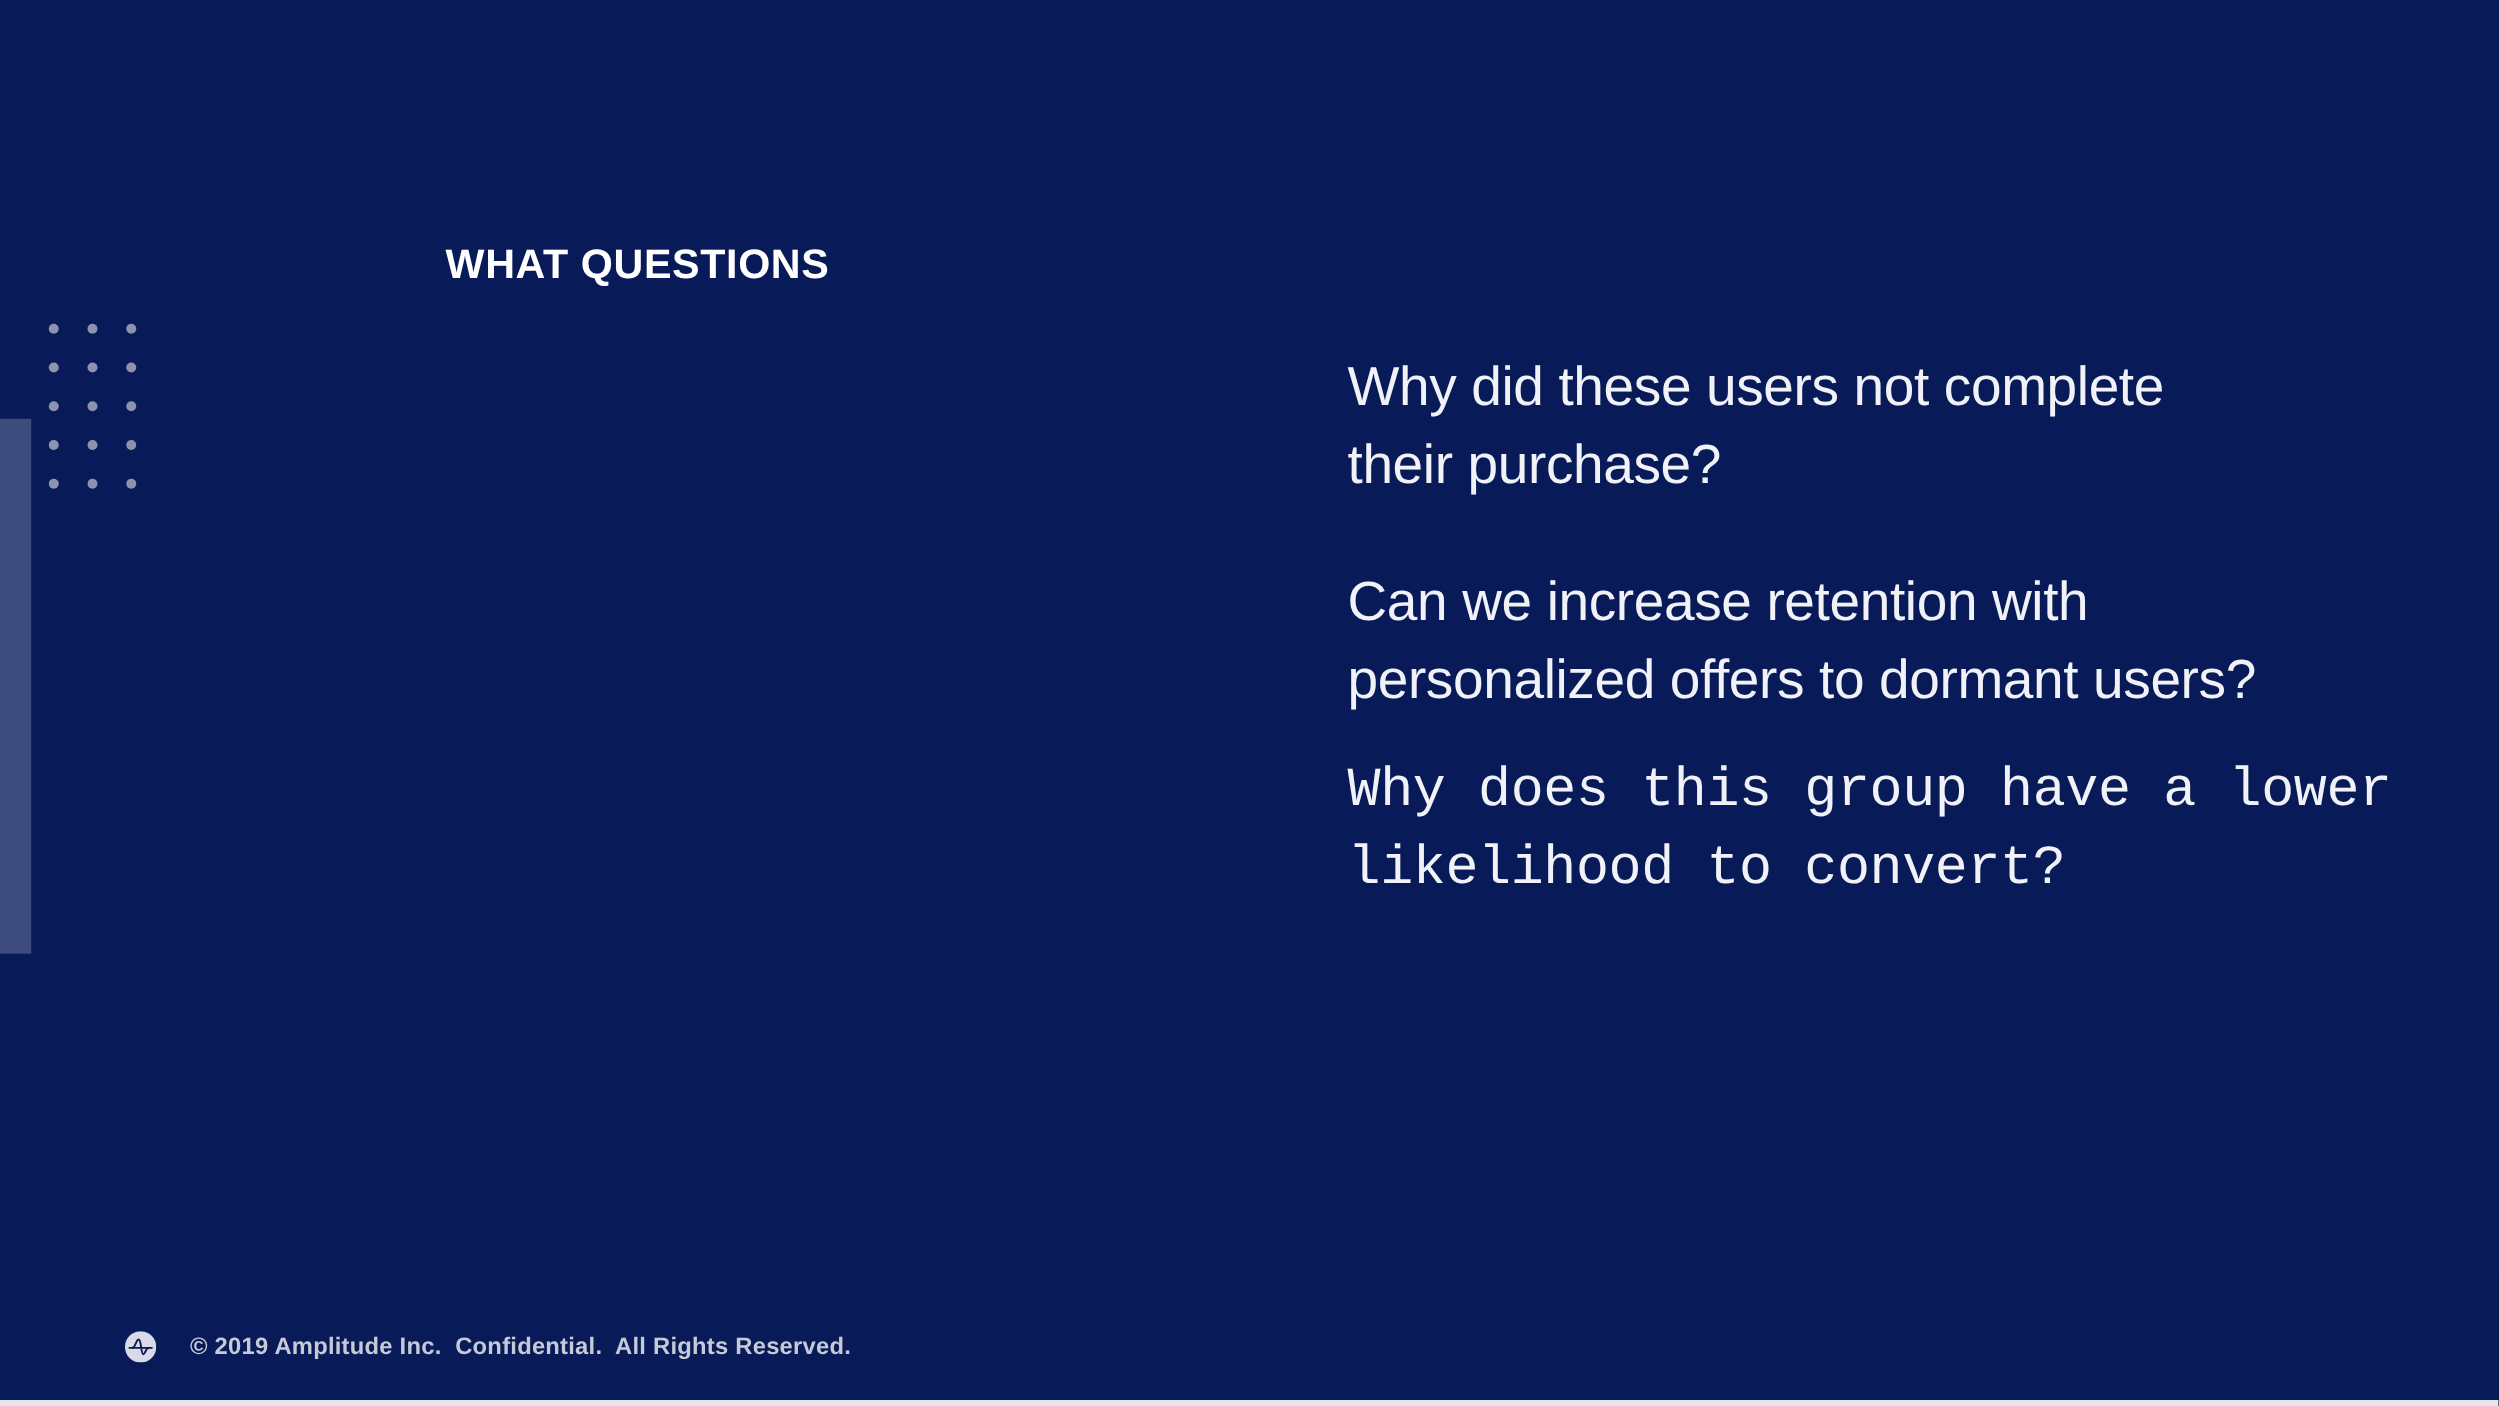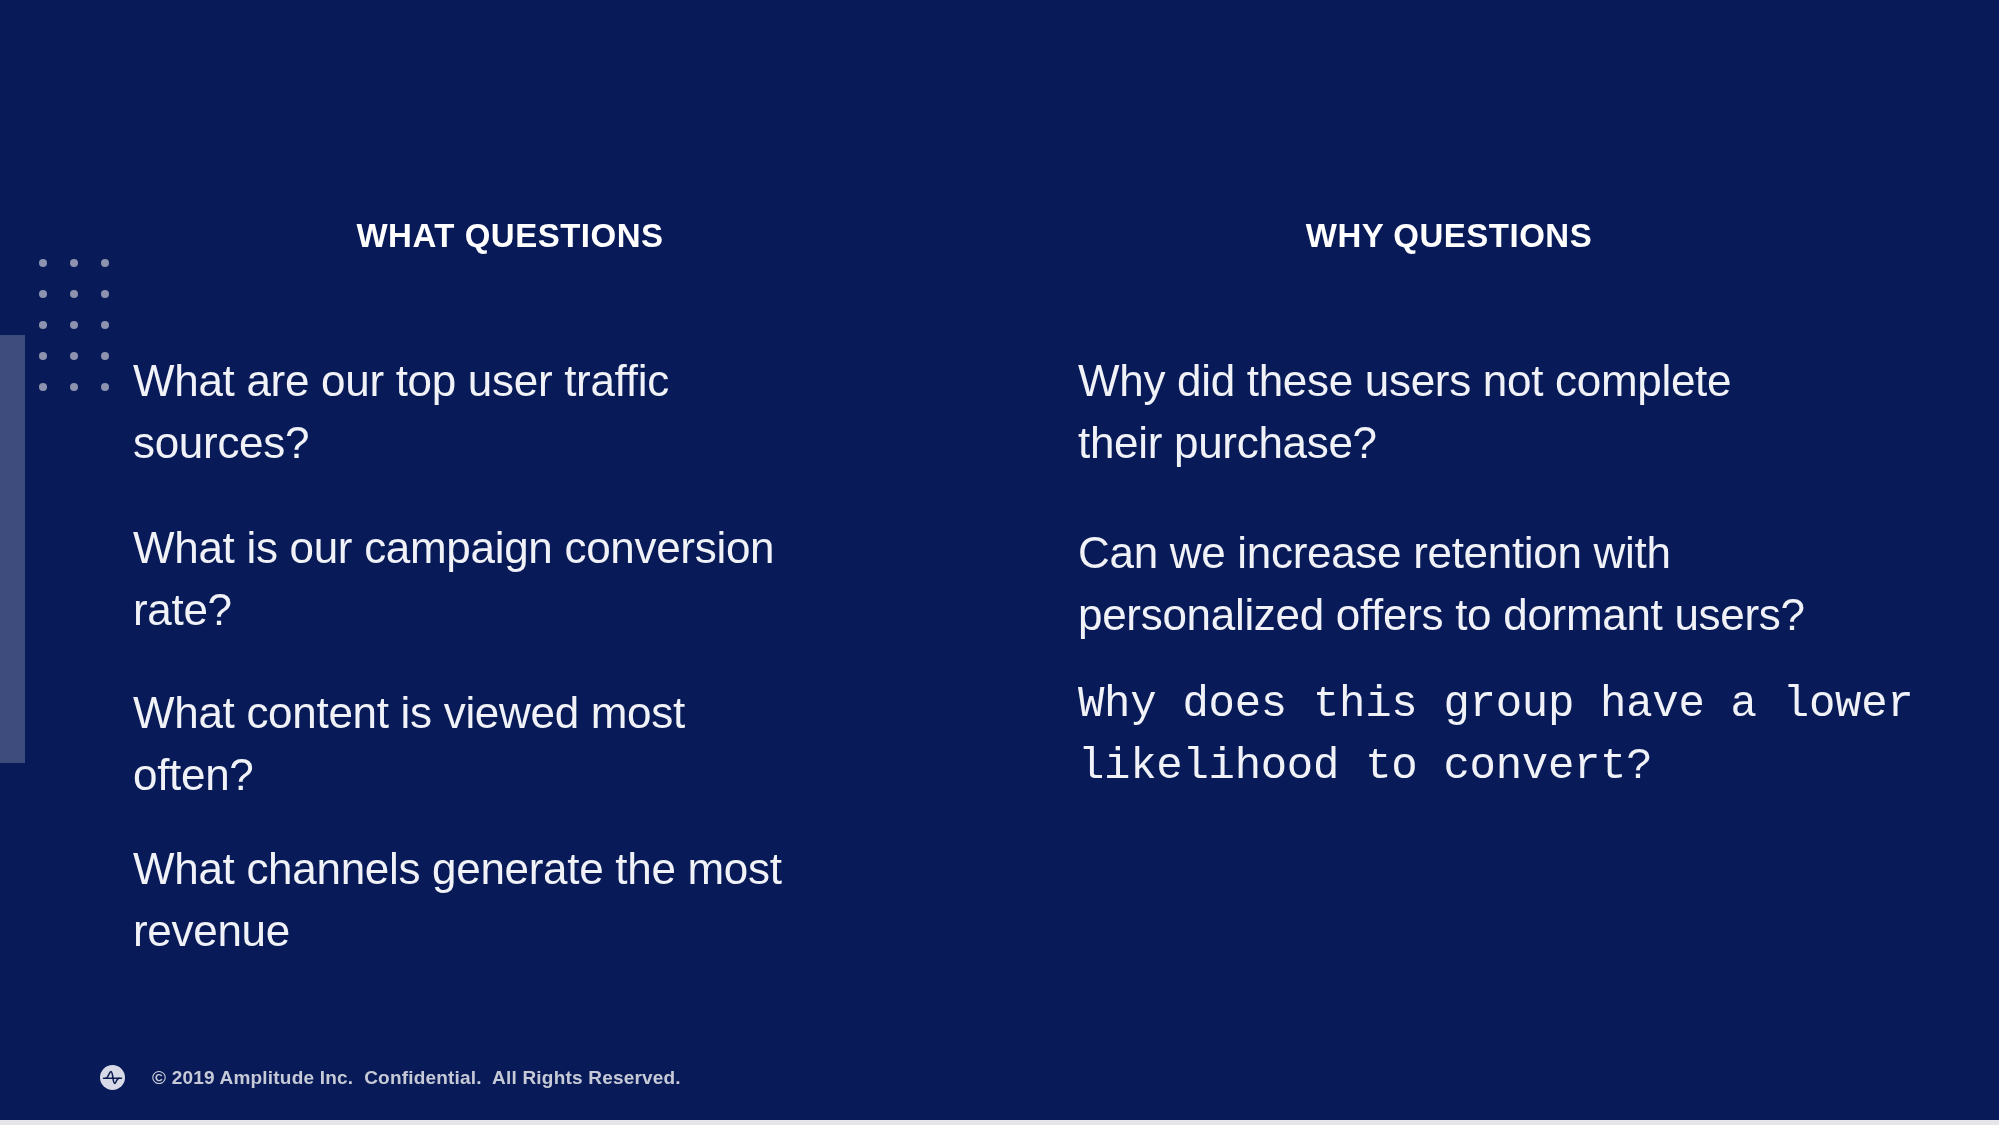--- a/index.html
+++ b/index.html
@@ -31,21 +31,21 @@
     column-gap: 23px;
     row-gap: 23px;
   }
   .dot {
     width: 8px; height: 8px;
     border-radius: 50%;
     background: #8d93ae;
   }
 
   
-  .column { position: absolute; top: 213px; }
+  .column { position: absolute; top: 188px; }
   .col-left  { left: 133px; width: 800px; }
   .col-right { left: 1078px; width: 880px; }
 
   .col-header {
     font-size: 33px;
     font-weight: bold;
     line-height: 46px;
     letter-spacing: 0.5px;
     color: #ffffff;
     text-align: center;
@@ -118,34 +118,23 @@
     <span class="dot"></span>
     <span class="dot"></span>
     <span class="dot"></span>
     <span class="dot"></span>
     <span class="dot"></span>
     <span class="dot"></span>
   </div>
 
   <section class="column col-left">
     <h2 class="col-header">WHAT QUESTIONS</h2>
-    <div class="questions">
-      <p>What are our top user traffic
-sources?</p>
-      <p>What is our campaign conversion
-rate?</p>
-      <p>What content is viewed most
-often?</p>
-      <p>What channels generate the most
-revenue</p>
-    </div>
   </section>
 
   <section class="column col-right">
-    <h2 class="col-header">WHY QUESTIONS</h2>
     <div class="questions">
       <p>Why did these users not complete
 their purchase?</p>
       <p>Can we increase retention with
 personalized offers to dormant users?</p>
       <p>Why does this group have a lower
 likelihood to convert?</p>
     </div>
   </section>
 

